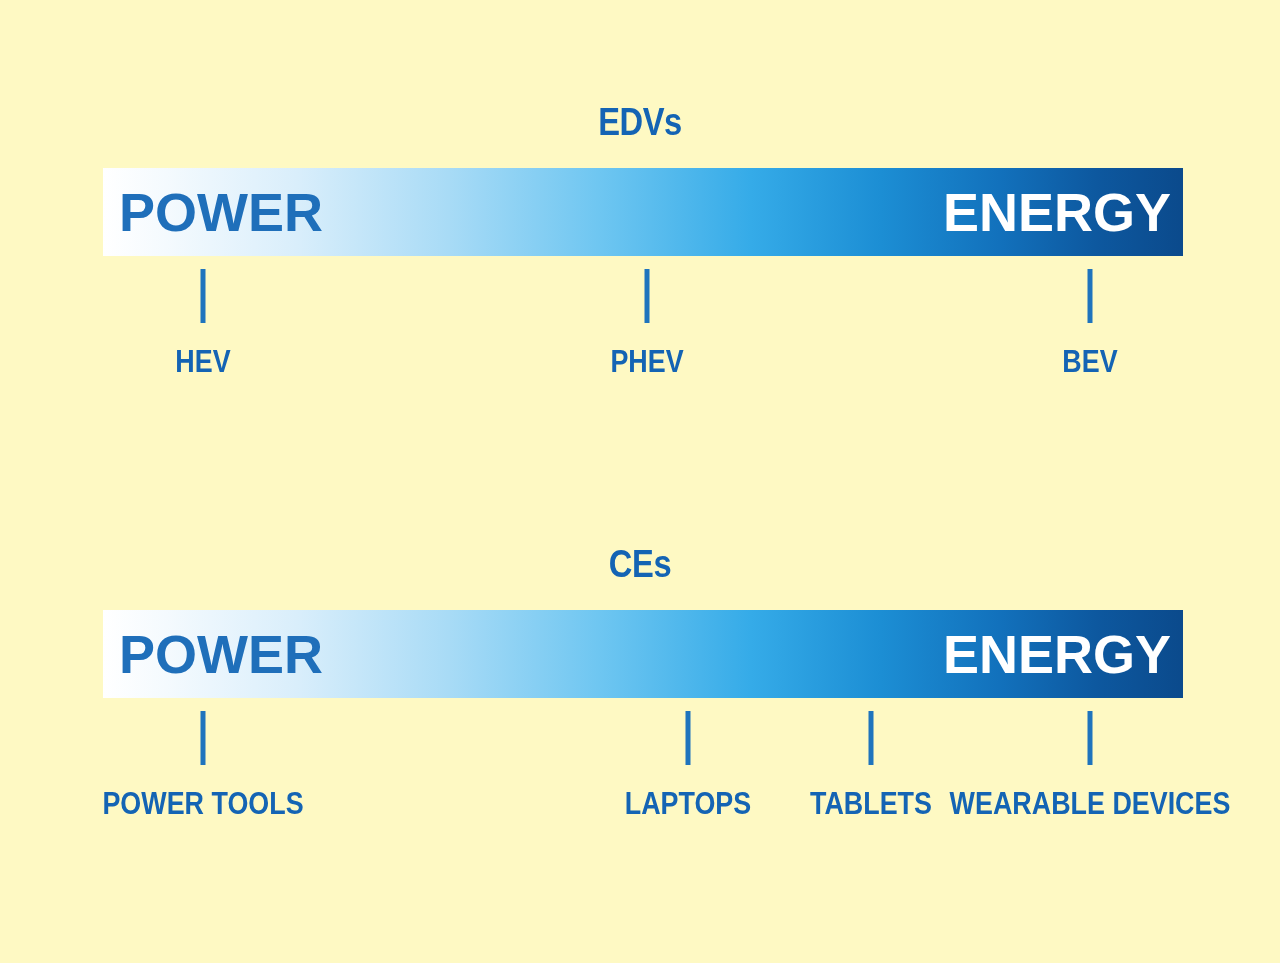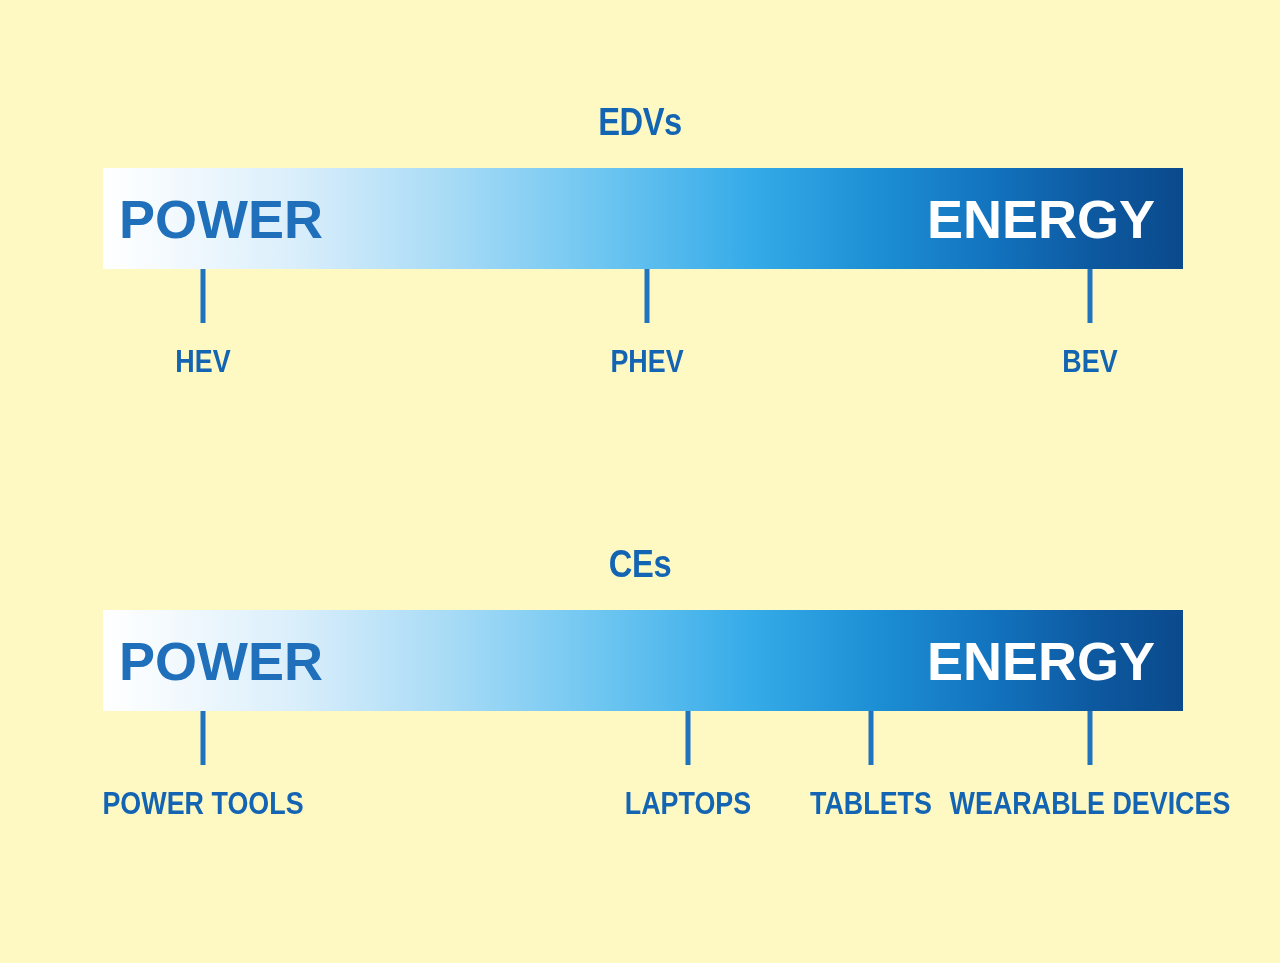--- a/index.html
+++ b/index.html
@@ -49,21 +49,21 @@
     transform-origin: 640px 0;
     line-height: 44px;
     white-space: nowrap;
   }
 
   .bar {
     position: absolute;
     left: 103px;
     top: 68px;
     width: 1080px;
-    height: 101px;
+    height: 88px;
     background: linear-gradient(to right,
         #ffffff 0%,
         #f4fafe 6%,
         #d9eefb 18%,
         #a8dbf6 32%,
         #6ec6f1 46%,
         #35abe8 60%,
         #1c8ed4 72%,
         #1271bc 83%,
         #0d589f 92%,
@@ -80,21 +80,21 @@
     font-weight: bold;
     line-height: 58px;
     white-space: nowrap;
     letter-spacing: 0px;
   }
   .bar-label.power {
     left: 16px;
     color: #1f6fba;
   }
   .bar-label.energy {
-    right: 28px;
+    right: 12px;
     color: #ffffff;
   }
 
   
   .tick {
     position: absolute;
     width: 5px;
     background: #1f74bd;
     transform: translateX(-50%);
   }

